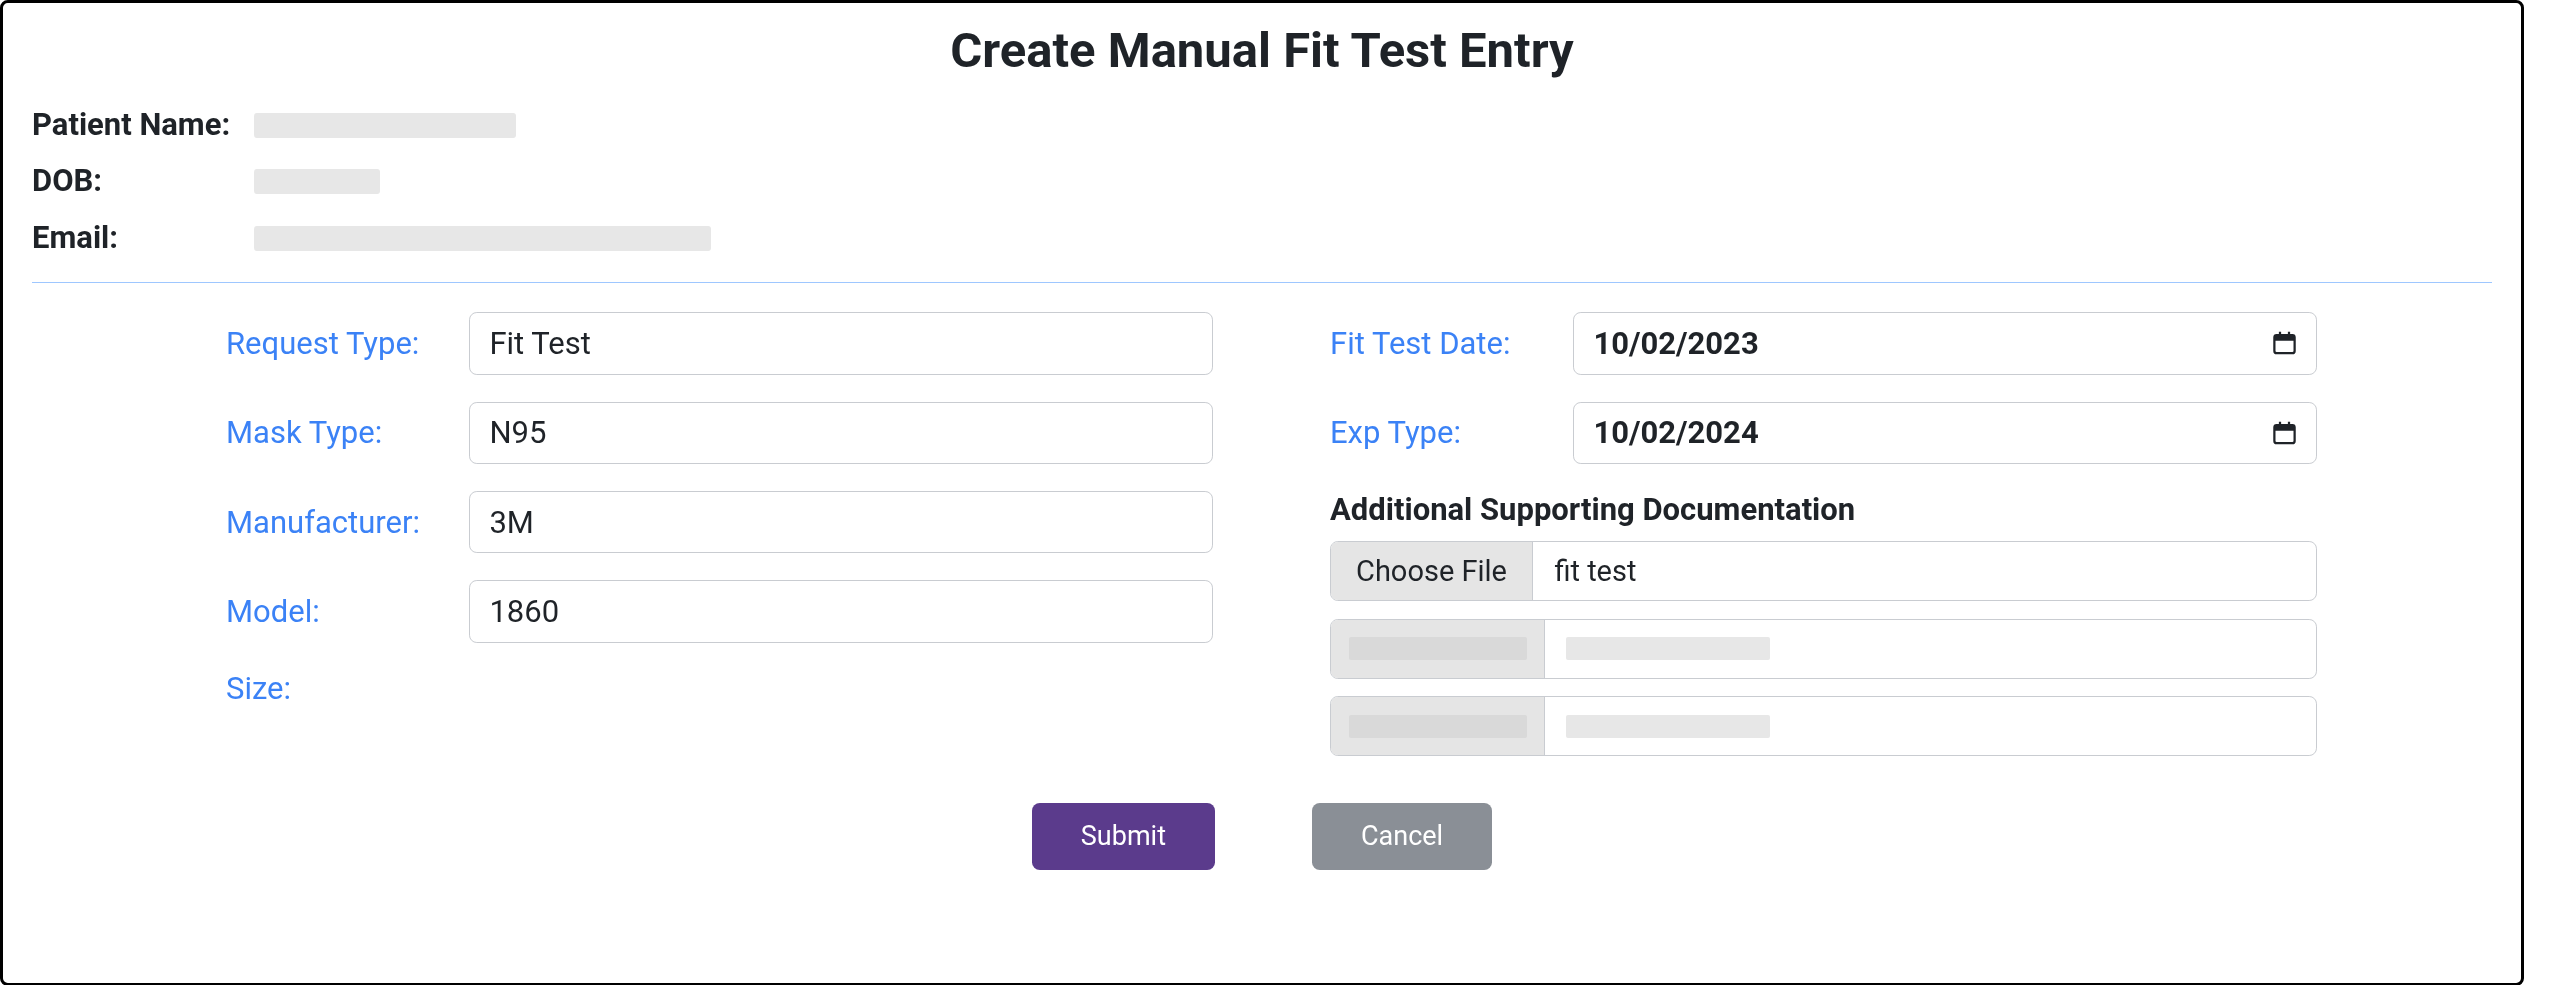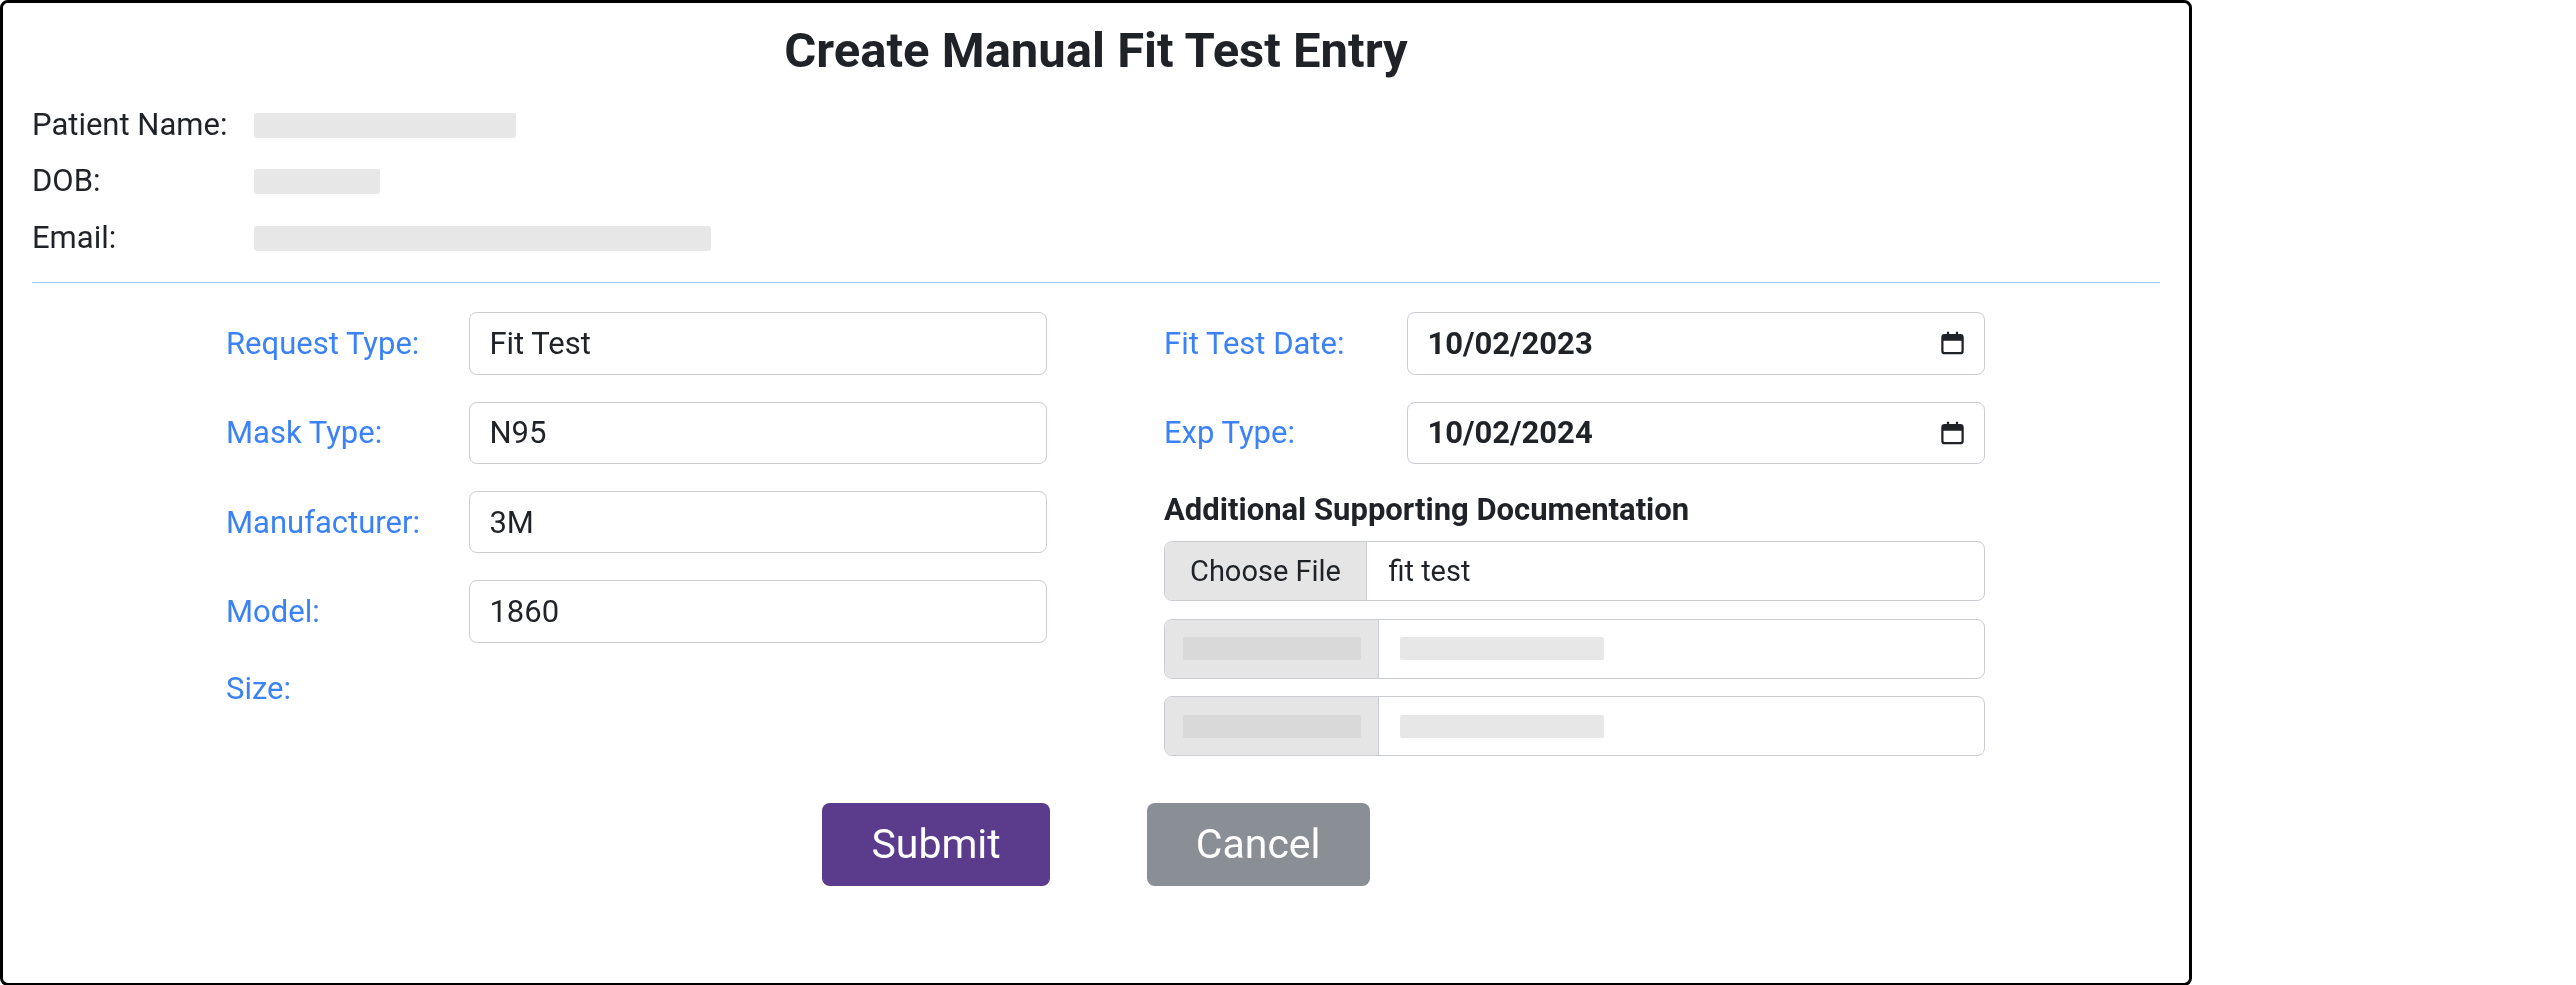--- a/index.html
+++ b/index.html
@@ -6,41 +6,42 @@
   body {
     margin: 0;
     padding: 0;
     font-family: -apple-system, BlinkMacSystemFont, "Segoe UI", Roboto, Helvetica, Arial, sans-serif;
     color: #1f2328;
     background: #fff;
   }
   .frame {
     border: 3.9px solid #000;
     border-radius: 7.8px;
-    width: 2192px;
+    width: 2524px;
     height: 986px;
     padding: 19.4px 29px 29px 29px;
     position: relative;
   }
   h1.page-title {
     text-align: center;
     font-size: 49px;
     font-weight: 700;
     margin: 0 0 19.4px 0;
     color: #1f2328;
   }
   .patient-block {
     font-size: 31px;
     line-height: 1.7;
   }
   .patient-row {
     display: flex;
     align-items: center;
     gap: 17.5px;
     margin-bottom: 3.9px;
+    font-weight: bold;
   }
   .patient-label {
     min-width: 204px;
   }
   .redact {
     background: #e7e7e7;
     border-radius: 2.9px;
     height: 25px;
     display: inline-block;
   }
@@ -149,21 +150,21 @@
     width: 204px;
     border-radius: 1.9px;
   }
   .actions {
     display: flex;
     justify-content: center;
     gap: 97px;
     margin-top: 29px;
   }
   .btn {
-    font-size: 41px;
+    font-size: 27px;
     padding: 17.5px 49px;
     border-radius: 7.8px;
     border: none;
     color: #fff;
     cursor: pointer;
     font-family: inherit;
   }
   .btn-primary {
     background: #5b3b8c;
   }

